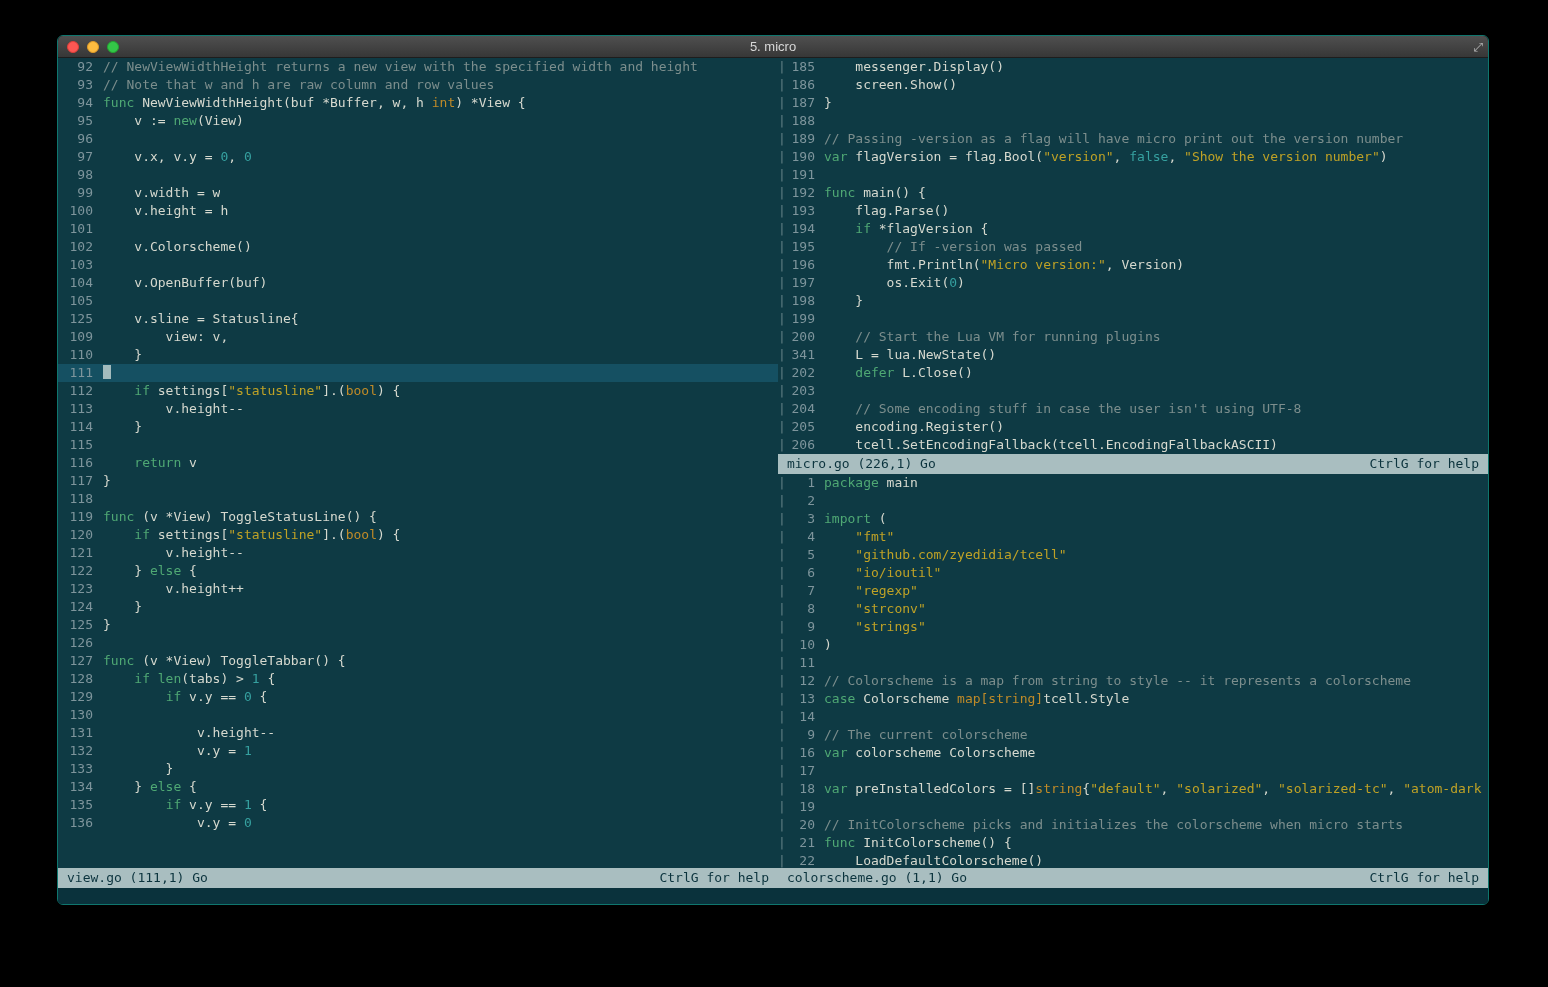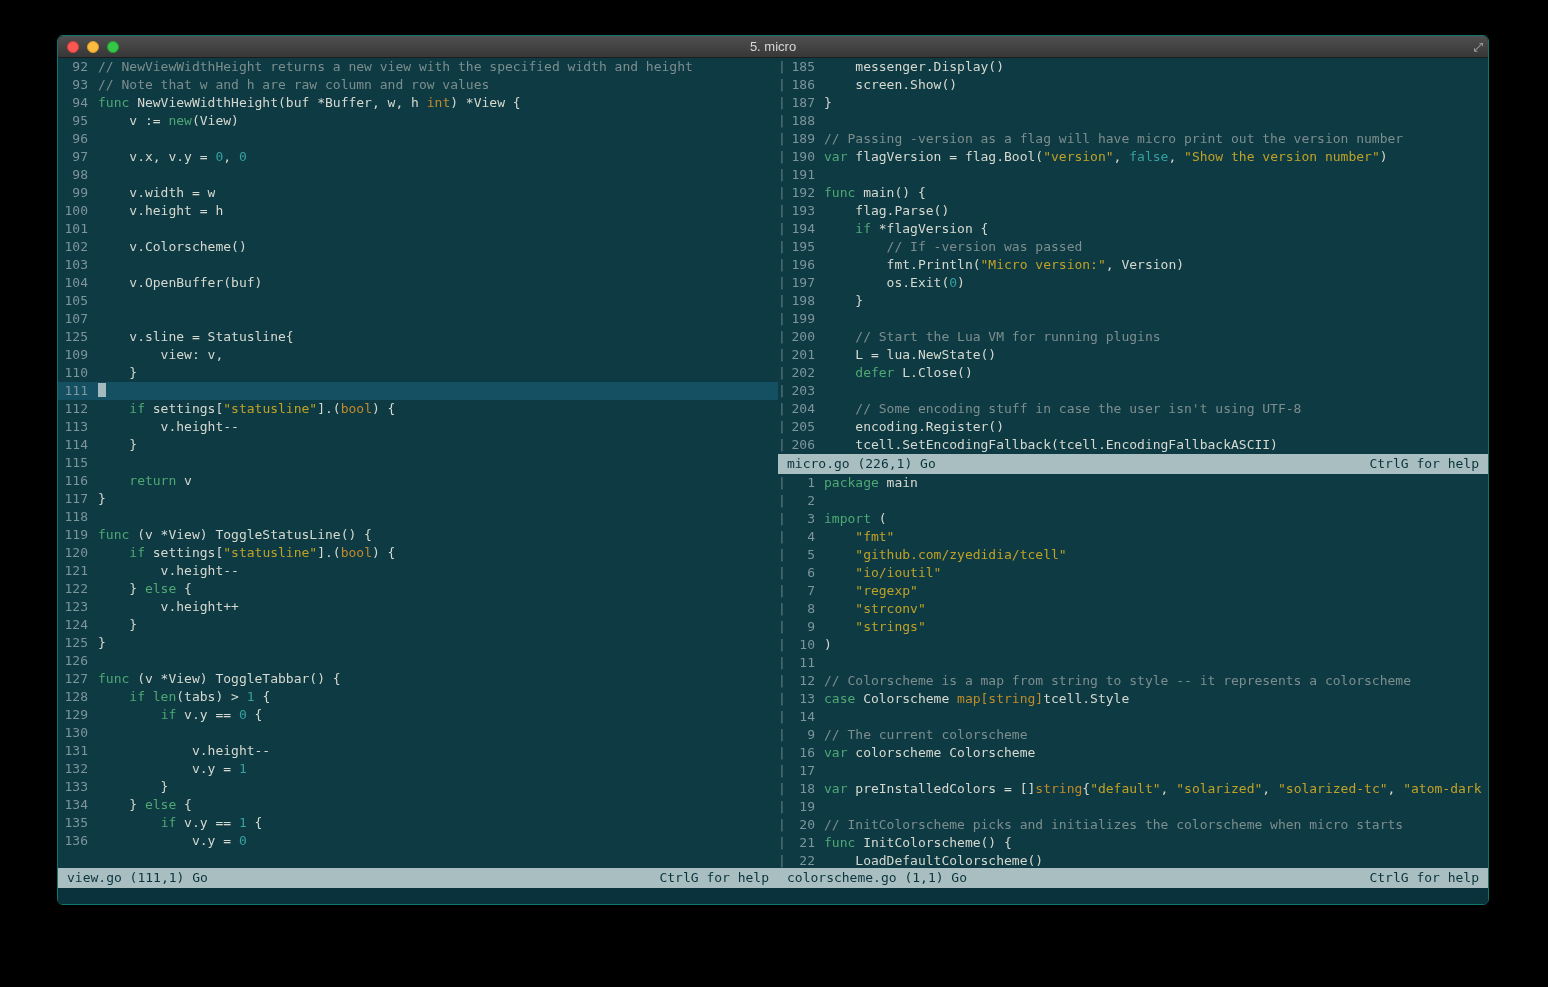--- a/index.html
+++ b/index.html
@@ -53,21 +53,21 @@
   .code-area.grow  { flex:1; min-height:0; }
   .statusbar {
     flex:0 0 20px; height:20px; line-height:20px;
     background:#a9bec0; color:#0b333d;
     display:flex; justify-content:space-between;
     padding:0 9px; white-space:pre; overflow:hidden;
   }
   .bottom-filler { flex:0 0 16px; background:#0a323c; }
 
   .line { height:18px; display:flex; white-space:pre; overflow:hidden; }
-  .pane-left .line { }
+  .pane-left .line { padding-left:5px; }
   .line.current { background:#155062; }
   .ln { flex:0 0 30px; text-align:right; color:#7e959c; margin-right:10px; }
   .pane-right .ln { flex:0 0 28px; margin-right:9px; }
   .vbar { flex:0 0 9px; color:#5f7d84; }
   .code { white-space:pre; overflow:hidden; }
   .cursor { display:inline-block; width:8px; height:14px; background:#a3bbbd; vertical-align:-2px; }
 
   .tok-pl { color:#d6d9cf; }
   .tok-kw { color:#4fa874; }
   .tok-st { color:#bfa226; }
@@ -102,21 +102,20 @@
             <div class="line"><span class="ln">96</span><span class="code"></span></div>
             <div class="line"><span class="ln">97</span><span class="code"><span class="tok-pl">    v.x, v.y = </span><span class="tok-ct">0</span><span class="tok-pl">, </span><span class="tok-ct">0</span></span></div>
             <div class="line"><span class="ln">98</span><span class="code"></span></div>
             <div class="line"><span class="ln">99</span><span class="code"><span class="tok-pl">    v.width = w</span></span></div>
             <div class="line"><span class="ln">100</span><span class="code"><span class="tok-pl">    v.height = h</span></span></div>
             <div class="line"><span class="ln">101</span><span class="code"></span></div>
             <div class="line"><span class="ln">102</span><span class="code"><span class="tok-pl">    v.Colorscheme()</span></span></div>
             <div class="line"><span class="ln">103</span><span class="code"></span></div>
             <div class="line"><span class="ln">104</span><span class="code"><span class="tok-pl">    v.OpenBuffer(buf)</span></span></div>
             <div class="line"><span class="ln">105</span><span class="code"></span></div>
-            <div class="line"><span class="ln">107</span><span class="code"></span></div>
             <div class="line"><span class="ln">125</span><span class="code"><span class="tok-pl">    v.sline = Statusline{</span></span></div>
             <div class="line"><span class="ln">109</span><span class="code"><span class="tok-pl">        view: v,</span></span></div>
             <div class="line"><span class="ln">110</span><span class="code"><span class="tok-pl">    }</span></span></div>
             <div class="line current"><span class="ln">111</span><span class="code"><span class="cursor"></span></span></div>
             <div class="line"><span class="ln">112</span><span class="code"><span class="tok-pl">    </span><span class="tok-kw">if</span><span class="tok-pl"> settings[</span><span class="tok-st">"statusline"</span><span class="tok-pl">].(</span><span class="tok-ty">bool</span><span class="tok-pl">) {</span></span></div>
             <div class="line"><span class="ln">113</span><span class="code"><span class="tok-pl">        v.height--</span></span></div>
             <div class="line"><span class="ln">114</span><span class="code"><span class="tok-pl">    }</span></span></div>
             <div class="line"><span class="ln">115</span><span class="code"></span></div>
             <div class="line"><span class="ln">116</span><span class="code"><span class="tok-pl">    </span><span class="tok-kw">return</span><span class="tok-pl"> v</span></span></div>
             <div class="line"><span class="ln">117</span><span class="code"><span class="tok-pl">}</span></span></div>
@@ -157,21 +156,21 @@
             <div class="line"><span class="vbar">|</span><span class="ln">191</span><span class="code"></span></div>
             <div class="line"><span class="vbar">|</span><span class="ln">192</span><span class="code"><span class="tok-kw">func</span><span class="tok-pl"> main() {</span></span></div>
             <div class="line"><span class="vbar">|</span><span class="ln">193</span><span class="code"><span class="tok-pl">    flag.Parse()</span></span></div>
             <div class="line"><span class="vbar">|</span><span class="ln">194</span><span class="code"><span class="tok-pl">    </span><span class="tok-kw">if</span><span class="tok-pl"> *flagVersion {</span></span></div>
             <div class="line"><span class="vbar">|</span><span class="ln">195</span><span class="code"><span class="tok-cm">        // If -version was passed</span></span></div>
             <div class="line"><span class="vbar">|</span><span class="ln">196</span><span class="code"><span class="tok-pl">        fmt.Println(</span><span class="tok-st">"Micro version:"</span><span class="tok-pl">, Version)</span></span></div>
             <div class="line"><span class="vbar">|</span><span class="ln">197</span><span class="code"><span class="tok-pl">        os.Exit(</span><span class="tok-ct">0</span><span class="tok-pl">)</span></span></div>
             <div class="line"><span class="vbar">|</span><span class="ln">198</span><span class="code"><span class="tok-pl">    }</span></span></div>
             <div class="line"><span class="vbar">|</span><span class="ln">199</span><span class="code"></span></div>
             <div class="line"><span class="vbar">|</span><span class="ln">200</span><span class="code"><span class="tok-cm">    // Start the Lua VM for running plugins</span></span></div>
-            <div class="line"><span class="vbar">|</span><span class="ln">201</span><span class="code"><span class="tok-pl">    L = lua.NewState()</span></span></div>
+            <div class="line"><span class="vbar">|</span><span class="ln">341</span><span class="code"><span class="tok-pl">    L = lua.NewState()</span></span></div>
             <div class="line"><span class="vbar">|</span><span class="ln">202</span><span class="code"><span class="tok-pl">    </span><span class="tok-kw">defer</span><span class="tok-pl"> L.Close()</span></span></div>
             <div class="line"><span class="vbar">|</span><span class="ln">203</span><span class="code"></span></div>
             <div class="line"><span class="vbar">|</span><span class="ln">204</span><span class="code"><span class="tok-cm">    // Some encoding stuff in case the user isn't using UTF-8</span></span></div>
             <div class="line"><span class="vbar">|</span><span class="ln">205</span><span class="code"><span class="tok-pl">    encoding.Register()</span></span></div>
             <div class="line"><span class="vbar">|</span><span class="ln">206</span><span class="code"><span class="tok-pl">    tcell.SetEncodingFallback(tcell.EncodingFallbackASCII)</span></span></div>
           </div>
         <div class="statusbar">
           <span>micro.go (226,1) Go</span>
           <span>CtrlG for help</span>
         </div>

